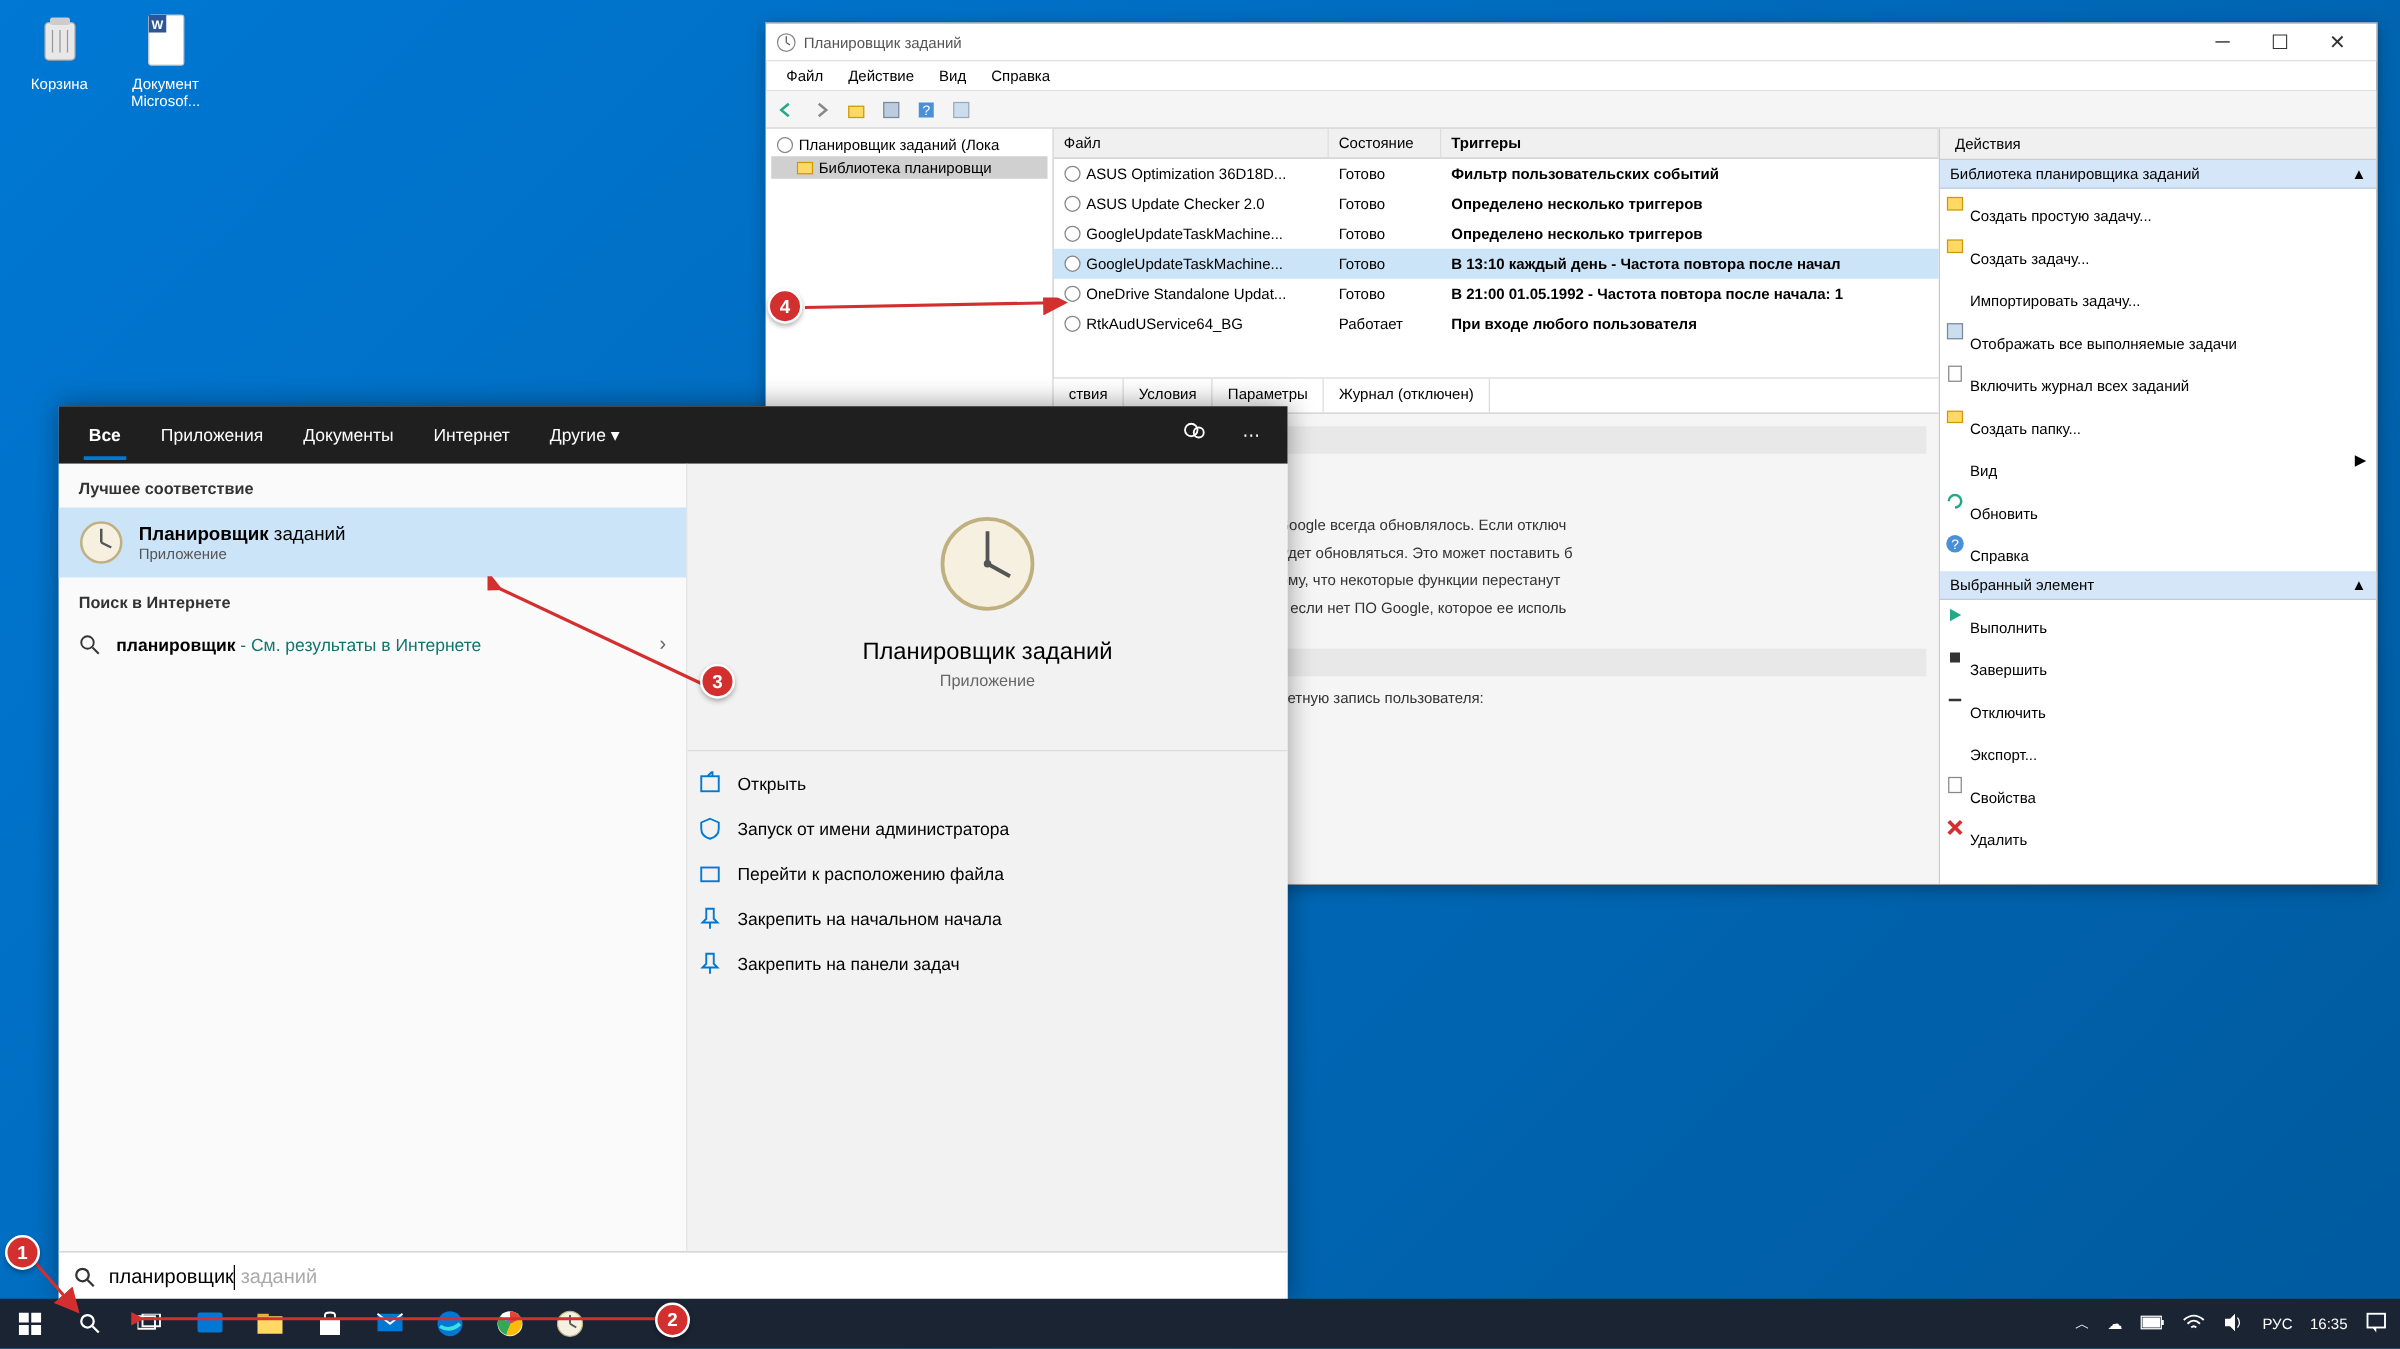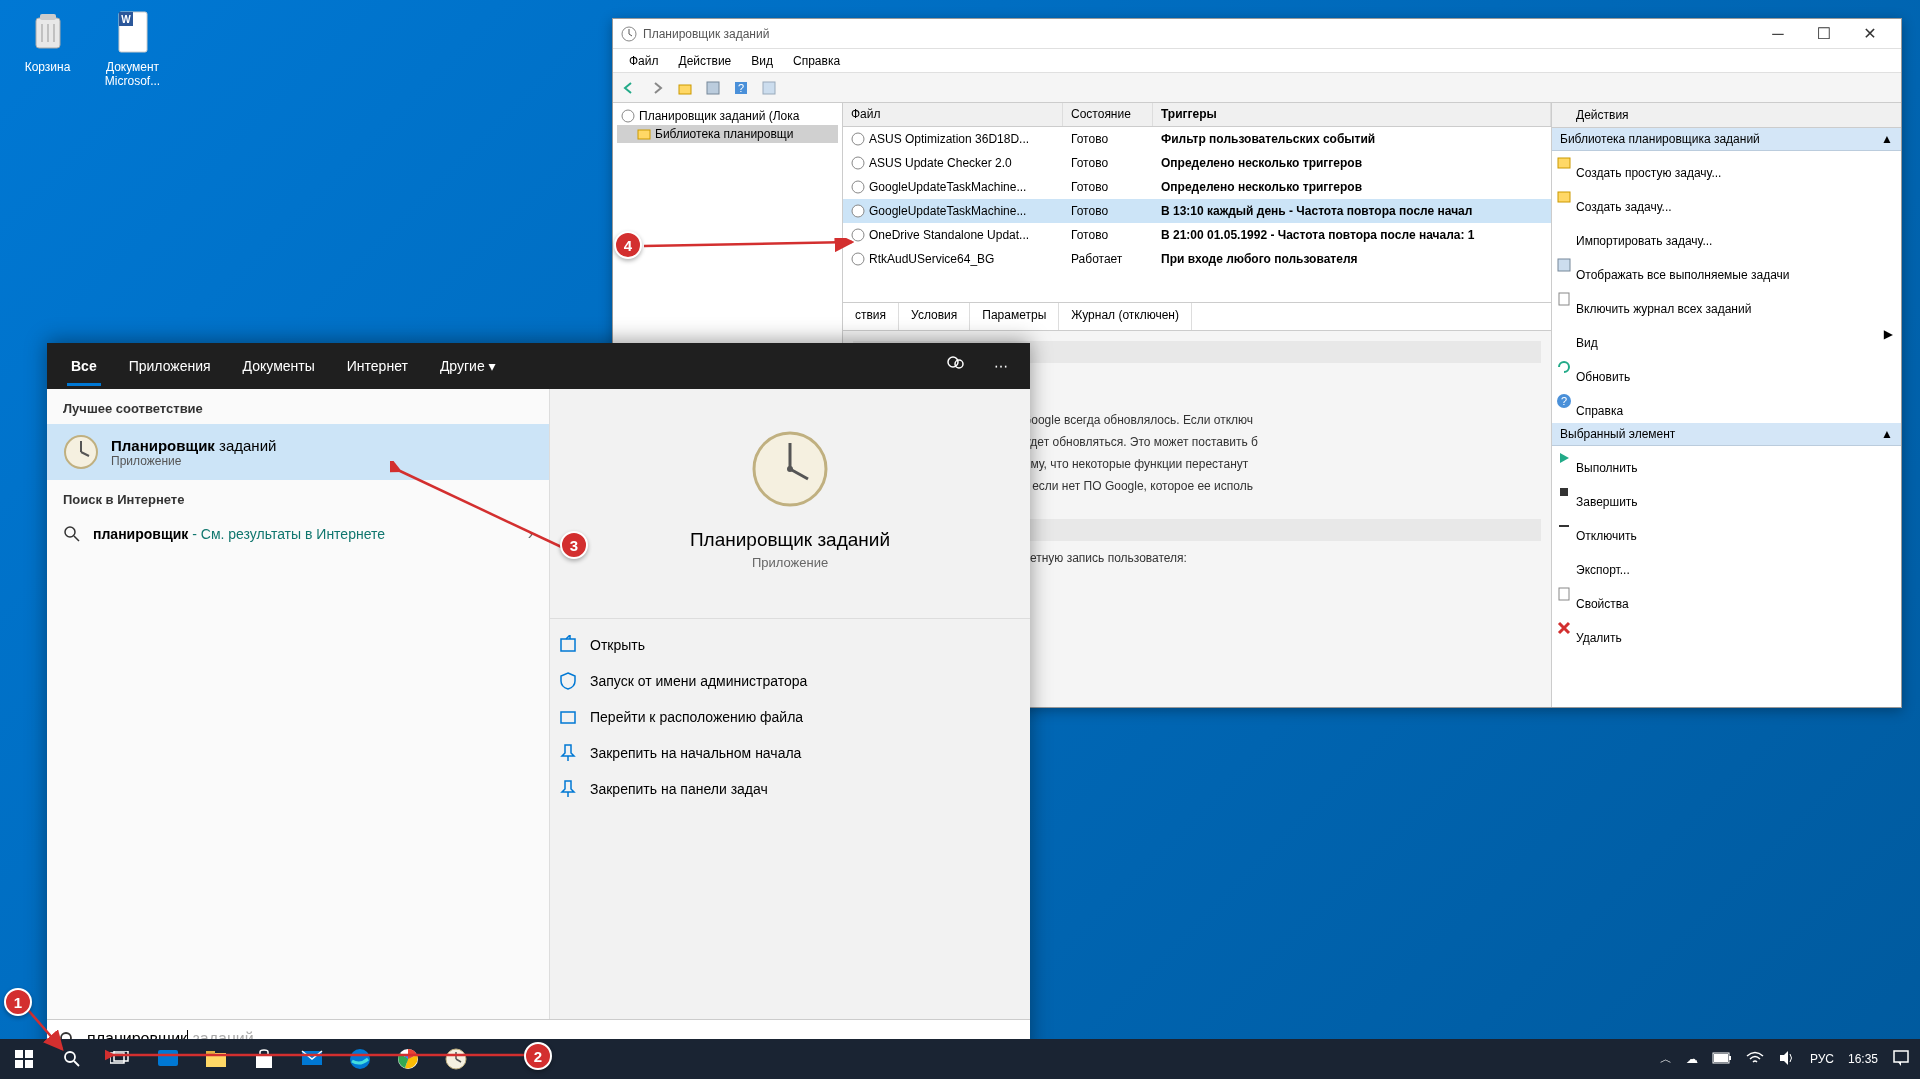--- a/index.html
+++ b/index.html
@@ -33,29 +33,29 @@
 .ts-task-row { display: flex; font-size: 12px; height: 24px; align-items: center; }
 .ts-task-row.sel { background: #cce4f7; }
 .ts-task-row .col { padding: 3px 8px; white-space: nowrap; overflow: hidden; text-overflow: ellipsis; display: flex; align-items: center; gap: 4px; }
 .ts-detail { flex: 1; display: flex; flex-direction: column; background: #f5f5f5; }
 .ts-detail-tabs { display: flex; background: #fff; border-bottom: 1px solid #ccc; height: 28px; font-size: 12px; }
 .ts-detail-tabs .tab { padding: 5px 12px; border-right: 1px solid #ddd; cursor: pointer; }
 .ts-detail-body { padding: 10px; font-size: 12px; overflow: hidden; }
 .ts-detail-body .det-title { background: #e8e8e8; padding: 4px 8px; margin-bottom: 8px; }
 .ts-detail-body p { margin-bottom: 4px; line-height: 1.5; color: #333; }
 .ts-actions { width: 350px; border-left: 1px solid #ccc; background: #fff; font-size: 12px; display: flex; flex-direction: column; }
-.ts-actions .actions-header { background: #f0f0f0; padding: 5px 24px; border-bottom: 1px solid #ccc; font-size: 12px; }
+.ts-actions .actions-header { background: #f0f0f0; padding: 5px 12px; border-bottom: 1px solid #ccc; font-size: 12px; }
 .ts-actions .actions-group { background: #d4e6f7; padding: 4px 8px; border-bottom: 1px solid #bcd; position: relative; }
 .ts-actions .actions-group .chev { position: absolute; right: 8px; top: 4px; }
 .ts-actions .action-item { padding: 15px 8px 5px 24px; position: relative; cursor: pointer; }
 .ts-actions .action-item .ai-icon { position: absolute; left: 4px; top: 4px; width: 16px; height: 16px; }
 .ts-actions .action-item .arrow { position: absolute; right: 8px; top: 6px; }
 
 
-.search-panel { position: absolute; bottom: 20px; left: 47px; width: 983px; height: 716px; background: #f2f2f2; display: flex; flex-direction: column; box-shadow: 0 -2px 20px rgba(0,0,0,.4); }
+.search-panel { position: absolute; bottom: 38px; left: 47px; width: 983px; height: 716px; background: #f2f2f2; display: flex; flex-direction: column; box-shadow: 0 -2px 20px rgba(0,0,0,.4); }
 .search-tabs { height: 46px; background: #1f1f1f; display: flex; align-items: center; padding: 0 8px; color: #fff; font-size: 14px; }
 .search-tabs .stab { padding: 12px 16px; cursor: pointer; position: relative; }
 .search-tabs .stab.active { font-weight: 600; }
 .search-tabs .stab.active::after { content: ''; position: absolute; bottom: 0; left: 12px; right: 12px; height: 3px; background: #0078d4; }
 .search-tabs .stab-spacer { flex: 1; }
 .search-tabs .stab-icon { padding: 10px 14px; cursor: pointer; }
 .search-body { flex: 1; display: flex; }
 .search-left { width: 504px; background: #fafafa; border-right: 1px solid #ddd; }
 .search-left .sec-title { padding: 12px 16px 8px; font-size: 13px; color: #333; font-weight: 600; }
 .search-left .best-match { display: flex; align-items: center; padding: 10px 16px; background: #cce4f7; cursor: pointer; }
@@ -277,20 +277,23 @@
       <div class="action-item"><svg class="ai-icon" viewBox="0 0 16 16">
             <rect x="2" y="3" width="12" height="10" fill="#ffd866" stroke="#c90"></rect>
           </svg><span>Создать задачу...</span></div>
       <div class="action-item"><span>Импортировать задачу...</span></div>
       <div class="action-item"><svg class="ai-icon" viewBox="0 0 16 16">
             <rect x="2" y="2" width="12" height="12" fill="#cde" stroke="#789"></rect>
           </svg><span>Отображать все выполняемые задачи</span></div>
       <div class="action-item"><svg class="ai-icon" viewBox="0 0 16 16">
             <rect x="3" y="2" width="10" height="12" fill="#fff" stroke="#888"></rect>
           </svg><span>Включить журнал всех заданий</span></div>
+      <div class="action-item"><svg class="ai-icon" viewBox="0 0 16 16">
+            <rect x="2" y="4" width="12" height="9" fill="#ffd866" stroke="#c90"></rect>
+          </svg><span>Создать папку...</span></div>
       <div class="action-item"><span>Вид</span><span class="arrow">▶</span></div>
       <div class="action-item"><svg class="ai-icon" viewBox="0 0 16 16">
             <path d="M3 8 A5 5 0 1 1 8 13" fill="none" stroke="#2a8" stroke-width="2"></path>
           </svg><span>Обновить</span></div>
       <div class="action-item"><svg class="ai-icon" viewBox="0 0 16 16">
             <circle cx="8" cy="8" r="7" fill="#4a90d9"></circle>
             <text x="8" y="12" fill="#fff" font-size="11" text-anchor="middle">?</text>
           </svg><span>Справка</span></div>
       <div class="actions-group"><span>Выбранный элемент</span><span class="chev">▲</span></div>
       <div class="action-item"><svg class="ai-icon" viewBox="0 0 16 16">

